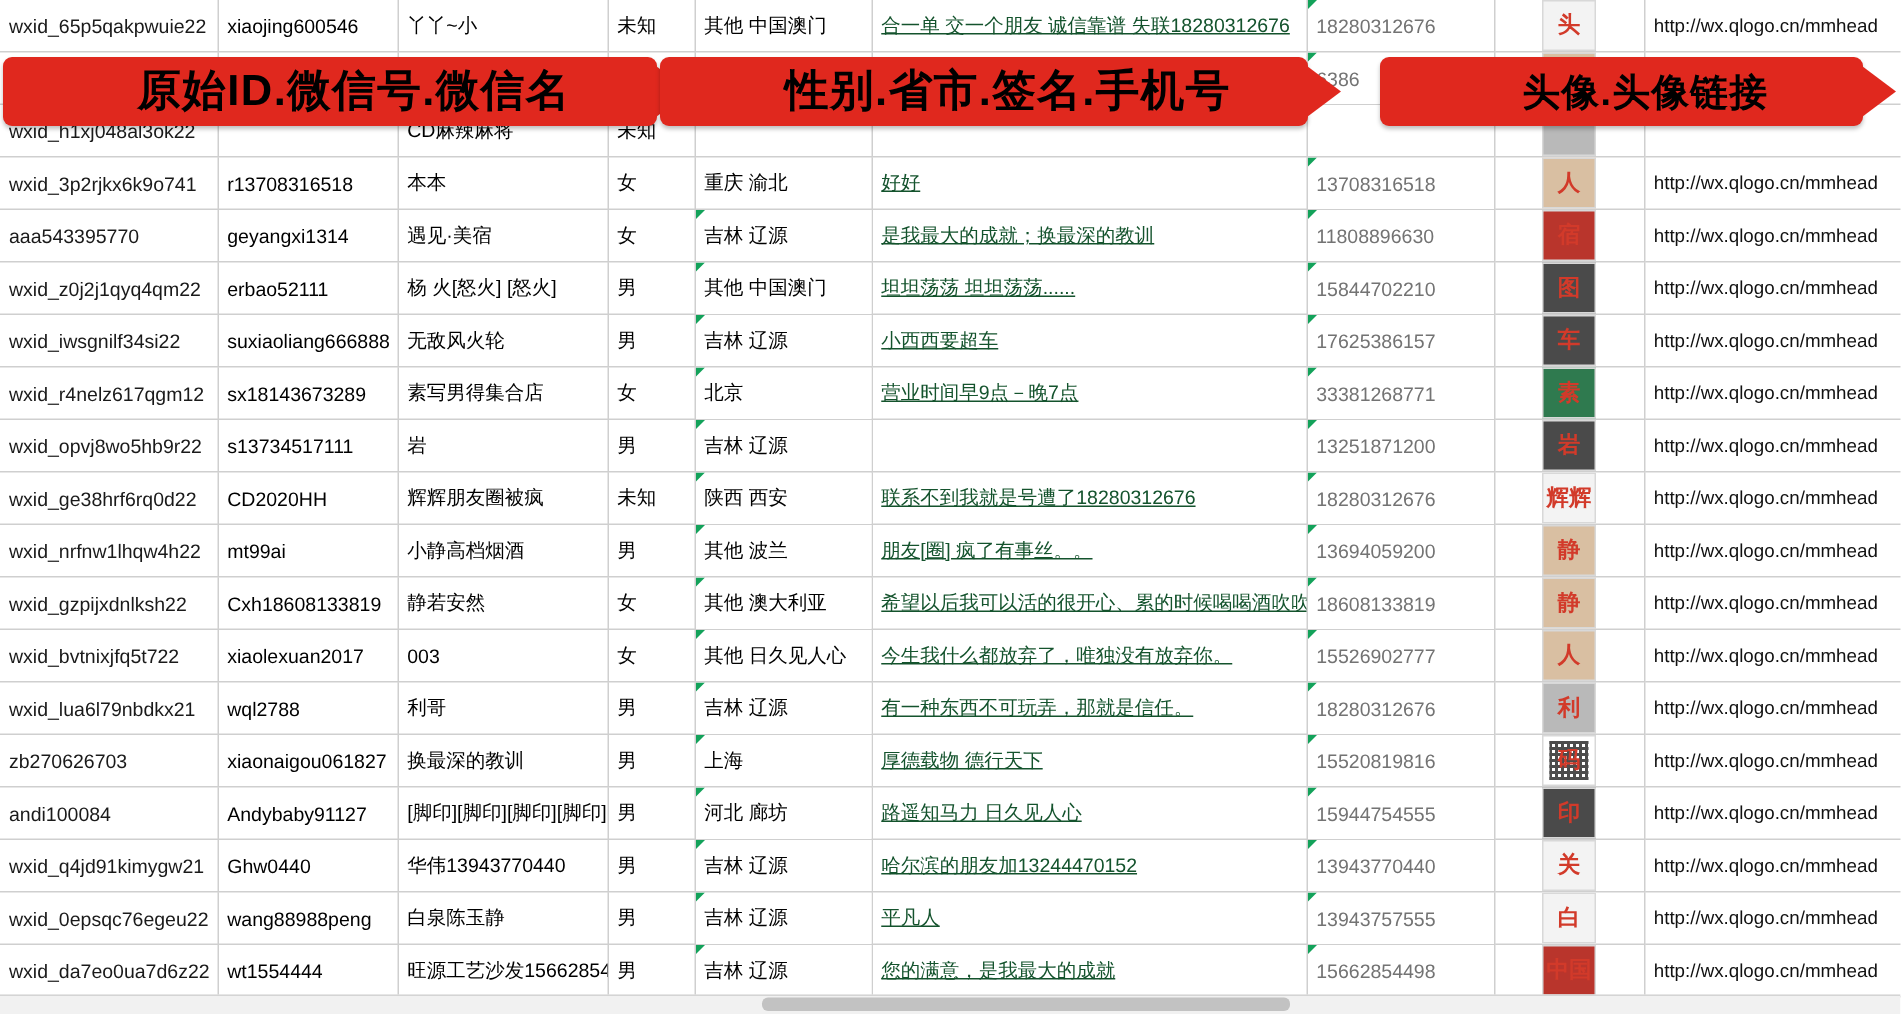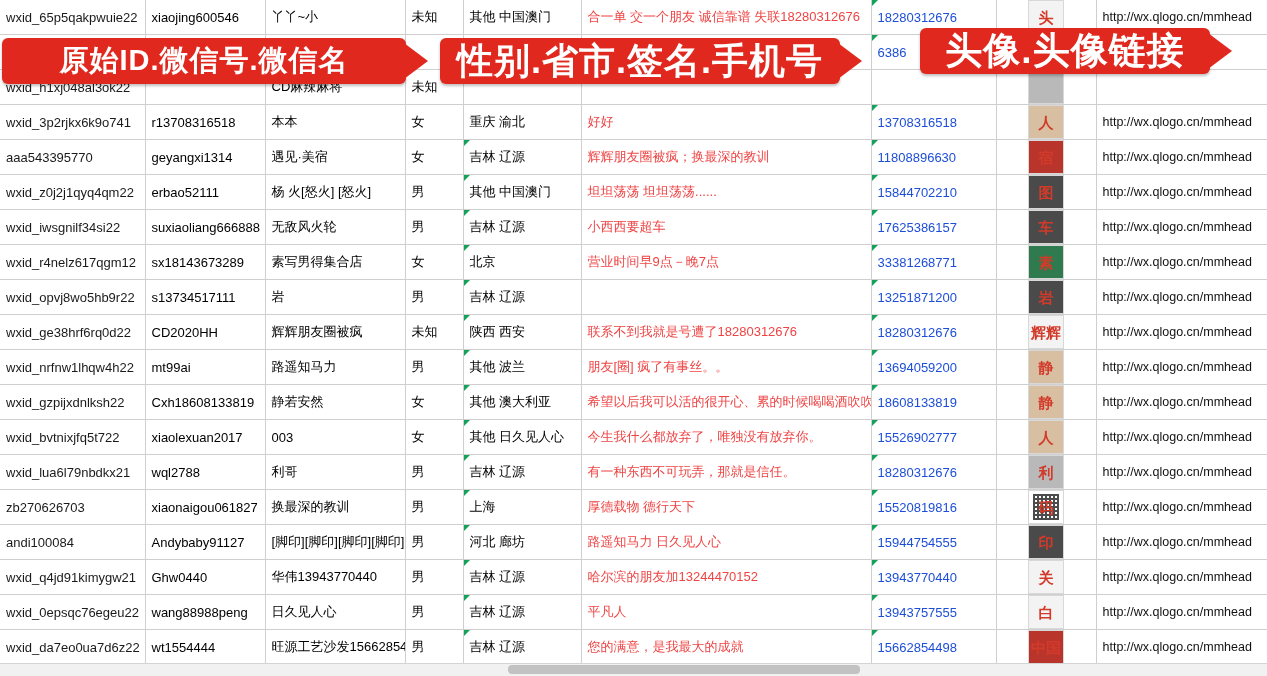--- a/index.html
+++ b/index.html
@@ -45,22 +45,22 @@
   col.c-wxid     { width: 120px; }
   col.c-name     { width: 140px; }
   col.c-sex      { width: 58px; }
   col.c-region   { width: 118px; }
   col.c-sign     { width: 290px; }
   col.c-phone    { width: 125px; }
   col.c-avatar   { width: 100px; }
   col.c-link     { width: 271px; }
 
   td.cell-origid { color: #1a1a1a; }
-  td.cell-sign   { color: #ef4444; }
-  td.cell-phone  { color: #1d4ed8; }
+  td.cell-sign   { color: #14532d; text-decoration: underline; }
+  td.cell-phone  { color: #737373; }
   td.cell-link   { color: #111; font-size: 12.5px; }
   td.cell-avatar { padding: 0; text-align: center; }
 
   .avatar-box {
     width: 34px;
     height: 32px;
     margin: 0 auto;
     border: 1px solid #d8d8d8;
     background: #e9e9e9;
     position: relative;
@@ -103,61 +103,62 @@
     left: 0; top: 0;
     border-style: solid;
     border-width: 6px 6px 0 0;
     border-color: #13a25a transparent transparent transparent;
   }
 
   
   .banner {
     position: absolute;
     background: #e0281e;
-    color: #ffffff;
+    color: #000000;
     font-weight: bold;
     font-family: "Liberation Sans", sans-serif;
     letter-spacing: 1px;
     border-radius: 6px;
     display: flex;
     align-items: center;
     justify-content: center;
     box-shadow: 0 2px 3px rgba(0,0,0,.25);
     white-space: nowrap;
+    padding-left: 32px;
   }
   #banner-left {
     left: 2px; top: 38px;
     width: 404px; height: 46px;
     font-size: 29px;
   }
   #banner-left::after {
     content: "";
     position: absolute;
     right: -22px; top: 5px;
     border-style: solid;
     border-width: 18px 0 18px 24px;
     border-color: transparent transparent transparent #e0281e;
   }
   #banner-mid {
     left: 440px; top: 38px;
     width: 400px; height: 46px;
-    font-size: 36px;
+    font-size: 29px;
   }
   #banner-mid::after {
     content: "";
     position: absolute;
     right: -22px; top: 5px;
     border-style: solid;
     border-width: 18px 0 18px 24px;
     border-color: transparent transparent transparent #e0281e;
   }
   #banner-right {
-    left: 920px; top: 28px;
+    left: 920px; top: 38px;
     width: 290px; height: 46px;
-    font-size: 37px;
+    font-size: 25px;
   }
   #banner-right::after {
     content: "";
     position: absolute;
     right: -22px; top: 5px;
     border-style: solid;
     border-width: 18px 0 18px 24px;
     border-color: transparent transparent transparent #e0281e;
   }
 
@@ -253,21 +254,21 @@
             </div>
           </td>
           <td class="cell-link">http://wx.qlogo.cn/mmhead</td>
         </tr>
         <tr>
           <td class="cell-origid">aaa543395770</td>
           <td class="cell-wxid">geyangxi1314</td>
           <td class="cell-name">遇见·美宿</td>
           <td class="cell-sex">女</td>
           <td class="cell-region flag">吉林 辽源</td>
-          <td class="cell-sign">辉辉朋友圈被疯；换最深的教训</td>
+          <td class="cell-sign">是我最大的成就；换最深的教训</td>
           <td class="cell-phone flag">11808896630</td>
           <td class="cell-avatar">
             <div class="avatar-box red">
               <span class="ch">宿</span>
             </div>
           </td>
           <td class="cell-link">http://wx.qlogo.cn/mmhead</td>
         </tr>
         <tr>
           <td class="cell-origid">wxid_z0j2j1qyq4qm22</td>
@@ -340,21 +341,21 @@
           <td class="cell-avatar">
             <div class="avatar-box white">
               <span class="ch">辉辉</span>
             </div>
           </td>
           <td class="cell-link">http://wx.qlogo.cn/mmhead</td>
         </tr>
         <tr>
           <td class="cell-origid">wxid_nrfnw1lhqw4h22</td>
           <td class="cell-wxid">mt99ai</td>
-          <td class="cell-name">路遥知马力</td>
+          <td class="cell-name">小静高档烟酒</td>
           <td class="cell-sex">男</td>
           <td class="cell-region flag">其他 波兰</td>
           <td class="cell-sign">朋友[圈] 疯了有事丝。。</td>
           <td class="cell-phone flag">13694059200</td>
           <td class="cell-avatar">
             <div class="avatar-box tan">
               <span class="ch">静</span>
             </div>
           </td>
           <td class="cell-link">http://wx.qlogo.cn/mmhead</td>
@@ -445,21 +446,21 @@
           <td class="cell-avatar">
             <div class="avatar-box white">
               <span class="ch">关</span>
             </div>
           </td>
           <td class="cell-link">http://wx.qlogo.cn/mmhead</td>
         </tr>
         <tr>
           <td class="cell-origid">wxid_0epsqc76egeu22</td>
           <td class="cell-wxid">wang88988peng</td>
-          <td class="cell-name">日久见人心</td>
+          <td class="cell-name">白泉陈玉静</td>
           <td class="cell-sex">男</td>
           <td class="cell-region flag">吉林 辽源</td>
           <td class="cell-sign">平凡人</td>
           <td class="cell-phone flag">13943757555</td>
           <td class="cell-avatar">
             <div class="avatar-box white">
               <span class="ch">白</span>
             </div>
           </td>
           <td class="cell-link">http://wx.qlogo.cn/mmhead</td>

